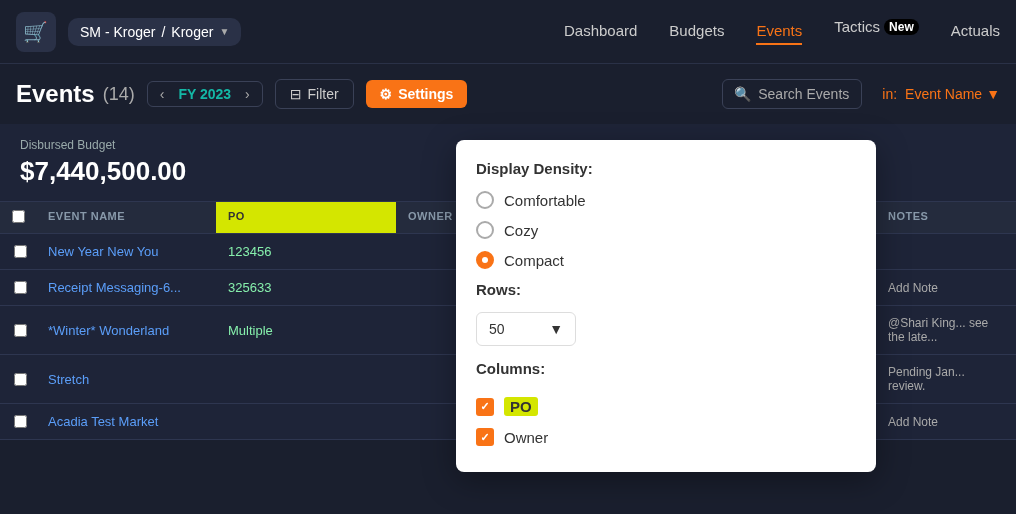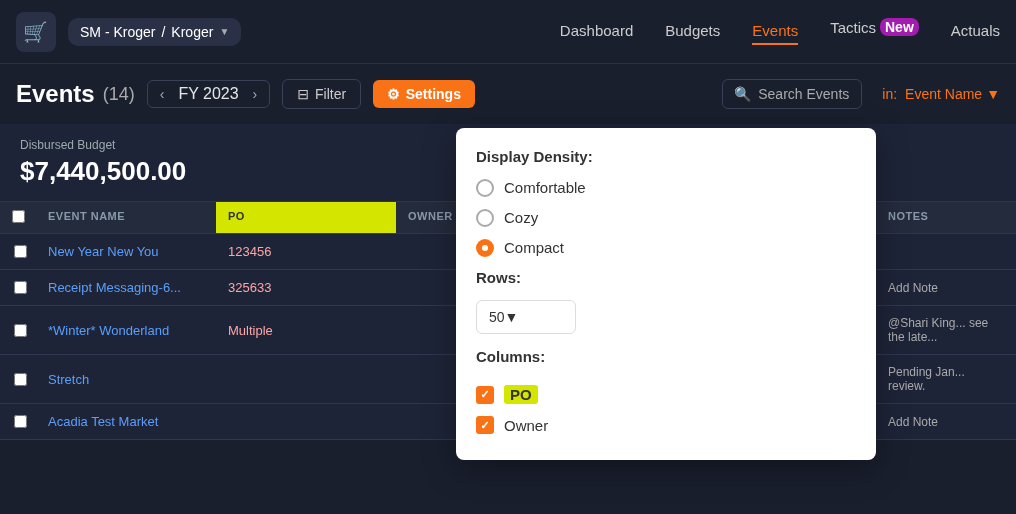--- a/index.html
+++ b/index.html
@@ -37,23 +37,23 @@
       display: flex; align-items: flex-start; gap: 32px;
       font-size: 15px;
       color: #ccc;
     }
     .nav-link { cursor: pointer; padding: 4px 0; }
     .nav-link.active { color: #f97316; border-bottom: 2px solid #f97316; }
     .nav-link-tactics {
       display: flex; align-items: center; gap: 4px; cursor: pointer;
     }
     .new-badge {
-      background: #a21caf;
+      background: #000000;
       color: #fff;
-      font-size: 14px;
+      font-size: 12px;
       padding: 1px 5px;
       border-radius: 8px;
       font-weight: 700;
     }
 
     
     .toolbar {
       background: #1a1f2e;
       display: flex;
       align-items: center;
@@ -75,21 +75,21 @@
     .year-nav {
       display: flex; align-items: center; gap: 4px;
       border: 1px solid #3a4157;
       border-radius: 6px;
       padding: 4px 8px;
     }
     .year-nav button {
       background: none; border: none; color: #aaa; cursor: pointer;
       font-size: 14px; padding: 0 4px;
     }
-    .year-label { font-size: 16px; color: #e5e5e5; padding: 0 6px; }
+    .year-label { font-size: 14px; color: #14b8a6; padding: 0 6px; font-weight: bold; }
     .filter-btn {
       display: flex; align-items: center; gap: 6px;
       background: none; border: 1px solid #3a4157; border-radius: 6px;
       color: #ccc; padding: 6px 14px; cursor: pointer; font-size: 14px;
     }
     .settings-btn {
       display: flex; align-items: center; gap: 6px;
       background: #f97316; border: none; border-radius: 6px;
       color: #fff; padding: 6px 14px; cursor: pointer; font-size: 14px; font-weight: 600;
     }
@@ -137,50 +137,50 @@
     }
     .table-row {
       display: grid;
       grid-template-columns: 36px 180px 180px 120px auto 140px;
       border-bottom: 1px solid #2e3650;
       align-items: center;
     }
     .td {
       padding: 10px 12px;
       font-size: 13px;
-      color: #fca5a5;
+      color: #86efac;
     }
     .td.event-link { color: #5b9ef9; cursor: pointer; }
     .checkbox-cell {
       padding: 10px 8px 10px 12px;
       display: flex; align-items: center; justify-content: center;
     }
     .notes-col { font-size: 12px; color: #aaa; }
 
     
     .dropdown-overlay {
       position: absolute;
-      top: 128px;
+      top: 140px;
       left: 456px;
       width: 420px;
       background: #fff;
       border-radius: 8px;
       box-shadow: 0 8px 32px rgba(0,0,0,0.35);
       z-index: 100;
       padding: 20px;
       color: #333;
     }
     .dropdown-section-title {
       font-size: 15px;
       font-weight: 600;
       color: #333;
       margin-bottom: 14px;
     }
     .radio-option {
-      display: flex; align-items: flex-start; gap: 10px;
+      display: flex; align-items: center; gap: 10px;
       margin-bottom: 12px;
       cursor: pointer;
       font-size: 15px;
       color: #333;
     }
     .radio-circle {
       width: 18px; height: 18px;
       border-radius: 50%;
       border: 2px solid #aaa;
       background: #fff;
@@ -191,21 +191,21 @@
       background: #f97316;
     }
     .radio-circle.selected::after {
       content: '';
       width: 6px; height: 6px;
       border-radius: 50%;
       background: #fff;
     }
     .rows-section { margin-top: 3px; }
     .rows-dropdown {
-      display: flex; align-items: center; 
+      display: flex; align-items: center; justify-content: space-between;
       border: 1px solid #ddd;
       border-radius: 6px;
       padding: 8px 12px;
       font-size: 14px;
       color: #333;
       cursor: pointer;
       width: 100px;
       margin-top: 8px;
     }
     .columns-section { margin-top: 14px; }

